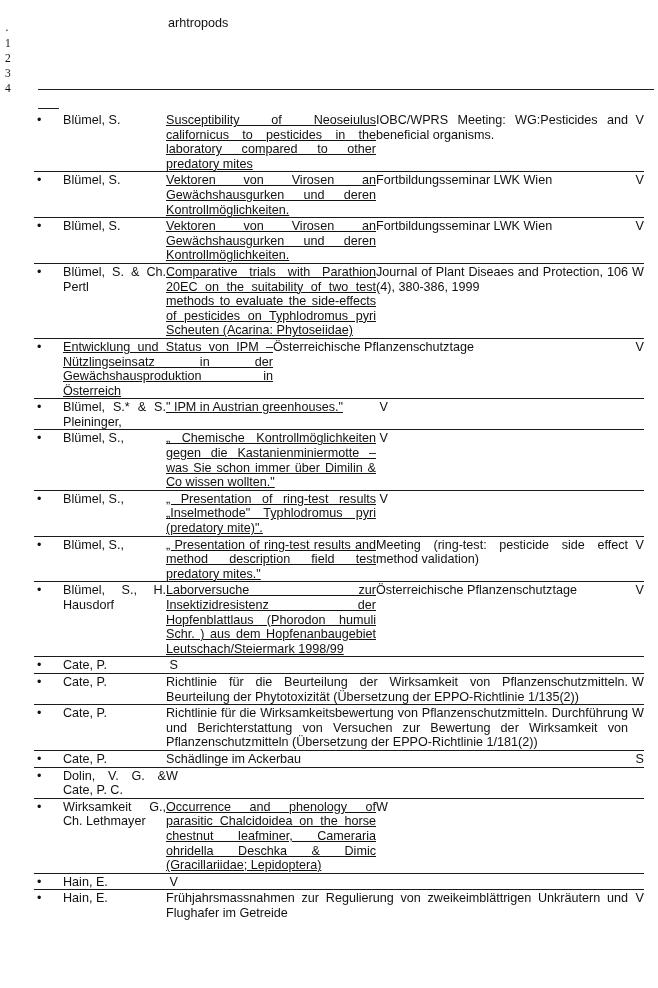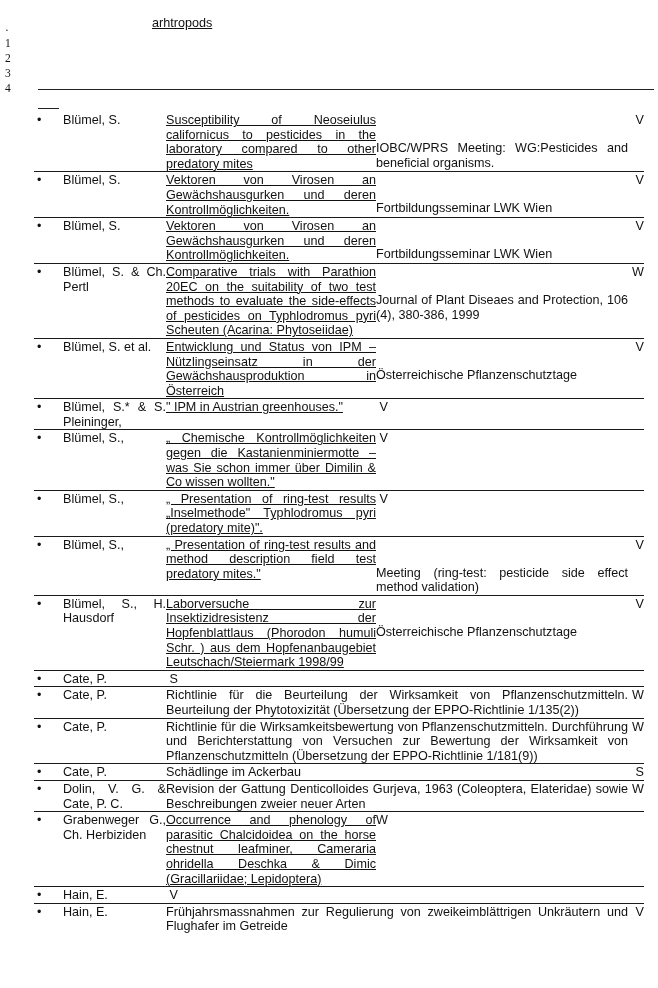--- a/index.html
+++ b/index.html
@@ -1,31 +1,31 @@
 <!DOCTYPE html>
 <html><head>
 <meta charset="utf-8">
 <style>
   html, body { margin: 0; padding: 0; background: #ffffff; }
   body {
     width: 658px; height: 988px; position: relative; overflow: hidden;
     font-family: "Liberation Sans", sans-serif; color: #111; font-size: 12.6px;
   }
-  .top-cont { position: absolute; left: 152px; top: 16px; font-size: 12.6px; text-decoration: underline; }
+  .top-cont { position: absolute; left: 168px; top: 16px; font-size: 12.6px; }
   .linenums { position: absolute; left: 5px; top: 26px; font-family: "Liberation Serif", serif; font-size: 11.5px; line-height: 15px; }
   .linenums .dot { height: 10px; line-height: 8px; }
   .top-rule { position: absolute; left: 38px; right: 4px; top: 89px; height: 0; border-top: 1.2px solid #222; }
   .short-rule { position: absolute; left: 38px; width: 21px; top: 108px; border-top: 1.2px solid #222; }
   .table { position: absolute; left: 34px; top: 112px; width: 610px; }
   .row { position: relative; display: flex; line-height: 14.6px; border-bottom: 1.3px solid #1a1a1a; padding-top: 1px; }
   .row:last-child { border-bottom: none; }
   .bullet { width: 29px; flex: 0 0 29px; padding-left: 3px; box-sizing: border-box; }
   .author { width: 103px; flex: 0 0 103px; text-align: justify; text-align-last: left; }
   .title { width: 210px; flex: 0 0 210px; text-align: justify; text-align-last: left; text-decoration: underline; }
-  .venue { flex: 1 1 auto; text-align: justify; text-align-last: left; padding-right: 4px; margin-top: 28px; }
+  .venue { flex: 1 1 auto; text-align: justify; text-align-last: left; padding-right: 4px; }
   .type { width: 12px; flex: 0 0 12px; text-align: right; }
   .wide { flex: 1 1 auto; text-align: justify; text-align-last: left; padding-right: 4px; }
 </style>
 </head>
 <body>
 
 <div class="top-cont">arhtropods</div>
 
 <div class="linenums">
   <div class="dot">·</div>
@@ -62,21 +62,20 @@
     </div>
     <div class="row">
       <div class="bullet">•</div>
       <div class="author">Blümel, S. &amp; Ch. Pertl</div>
       <div class="title">Comparative trials with Parathion 20EC on the suitability of two test methods to evaluate the side-effects of pesticides on Typhlodromus pyri Scheuten (Acarina: Phytoseiidae)</div>
       <div class="venue">Journal of Plant Diseaes and Protection, 106 (4), 380-386, 1999</div>
       <div class="type">W</div>
     </div>
     <div class="row">
       <div class="bullet">•</div>
-      <div class="author">Blümel, S. et al.</div>
       <div class="title">Entwicklung und Status von IPM – Nützlingseinsatz in der Gewächshausproduktion in Österreich</div>
       <div class="venue">Österreichische Pflanzenschutztage</div>
       <div class="type">V</div>
     </div>
     <div class="row">
       <div class="bullet">•</div>
       <div class="author">Blümel, S.* &amp; S. Pleininger,</div>
       <div class="title">" IPM in Austrian greenhouses."</div>
       <div class="type">V</div>
     </div>
@@ -113,38 +112,37 @@
     </div>
     <div class="row">
       <div class="bullet">•</div>
       <div class="author">Cate, P.</div>
       <div class="wide">Richtlinie für die Beurteilung der Wirksamkeit von Pflanzenschutzmitteln. Beurteilung der Phytotoxizität (Übersetzung der EPPO-Richtlinie 1/135(2))</div>
       <div class="type">W</div>
     </div>
     <div class="row">
       <div class="bullet">•</div>
       <div class="author">Cate, P.</div>
-      <div class="wide">Richtlinie für die Wirksamkeitsbewertung von Pflanzenschutzmitteln. Durchführung und Berichterstattung von Versuchen zur Bewertung der Wirksamkeit von Pflanzenschutzmitteln (Übersetzung der EPPO-Richtlinie 1/181(9))</div>
+      <div class="wide">Richtlinie für die Wirksamkeitsbewertung von Pflanzenschutzmitteln. Durchführung und Berichterstattung von Versuchen zur Bewertung der Wirksamkeit von Pflanzenschutzmitteln (Übersetzung der EPPO-Richtlinie 1/181(2))</div>
       <div class="type">W</div>
     </div>
     <div class="row">
       <div class="bullet">•</div>
       <div class="author">Cate, P.</div>
       <div class="wide">Schädlinge im Ackerbau</div>
       <div class="type">S</div>
     </div>
     <div class="row">
       <div class="bullet">•</div>
       <div class="author">Dolin, V. G. &amp; Cate, P. C.</div>
-      <div class="wide">Revision der Gattung Denticolloides Gurjeva, 1963 (Coleoptera, Elateridae) sowie Beschreibungen zweier neuer Arten</div>
       <div class="type">W</div>
     </div>
     <div class="row">
       <div class="bullet">•</div>
-      <div class="author">Grabenweger G., Ch. Herbiziden</div>
+      <div class="author">Wirksamkeit G., Ch. Lethmayer</div>
       <div class="title">Occurrence and phenology of parasitic Chalcidoidea on the horse chestnut leafminer, Cameraria ohridella Deschka &amp; Dimic (Gracillariidae; Lepidoptera)</div>
       <div class="type">W</div>
     </div>
     <div class="row">
       <div class="bullet">•</div>
       <div class="author">Hain, E.</div>
       <div class="type">V</div>
     </div>
     <div class="row">
       <div class="bullet">•</div>

